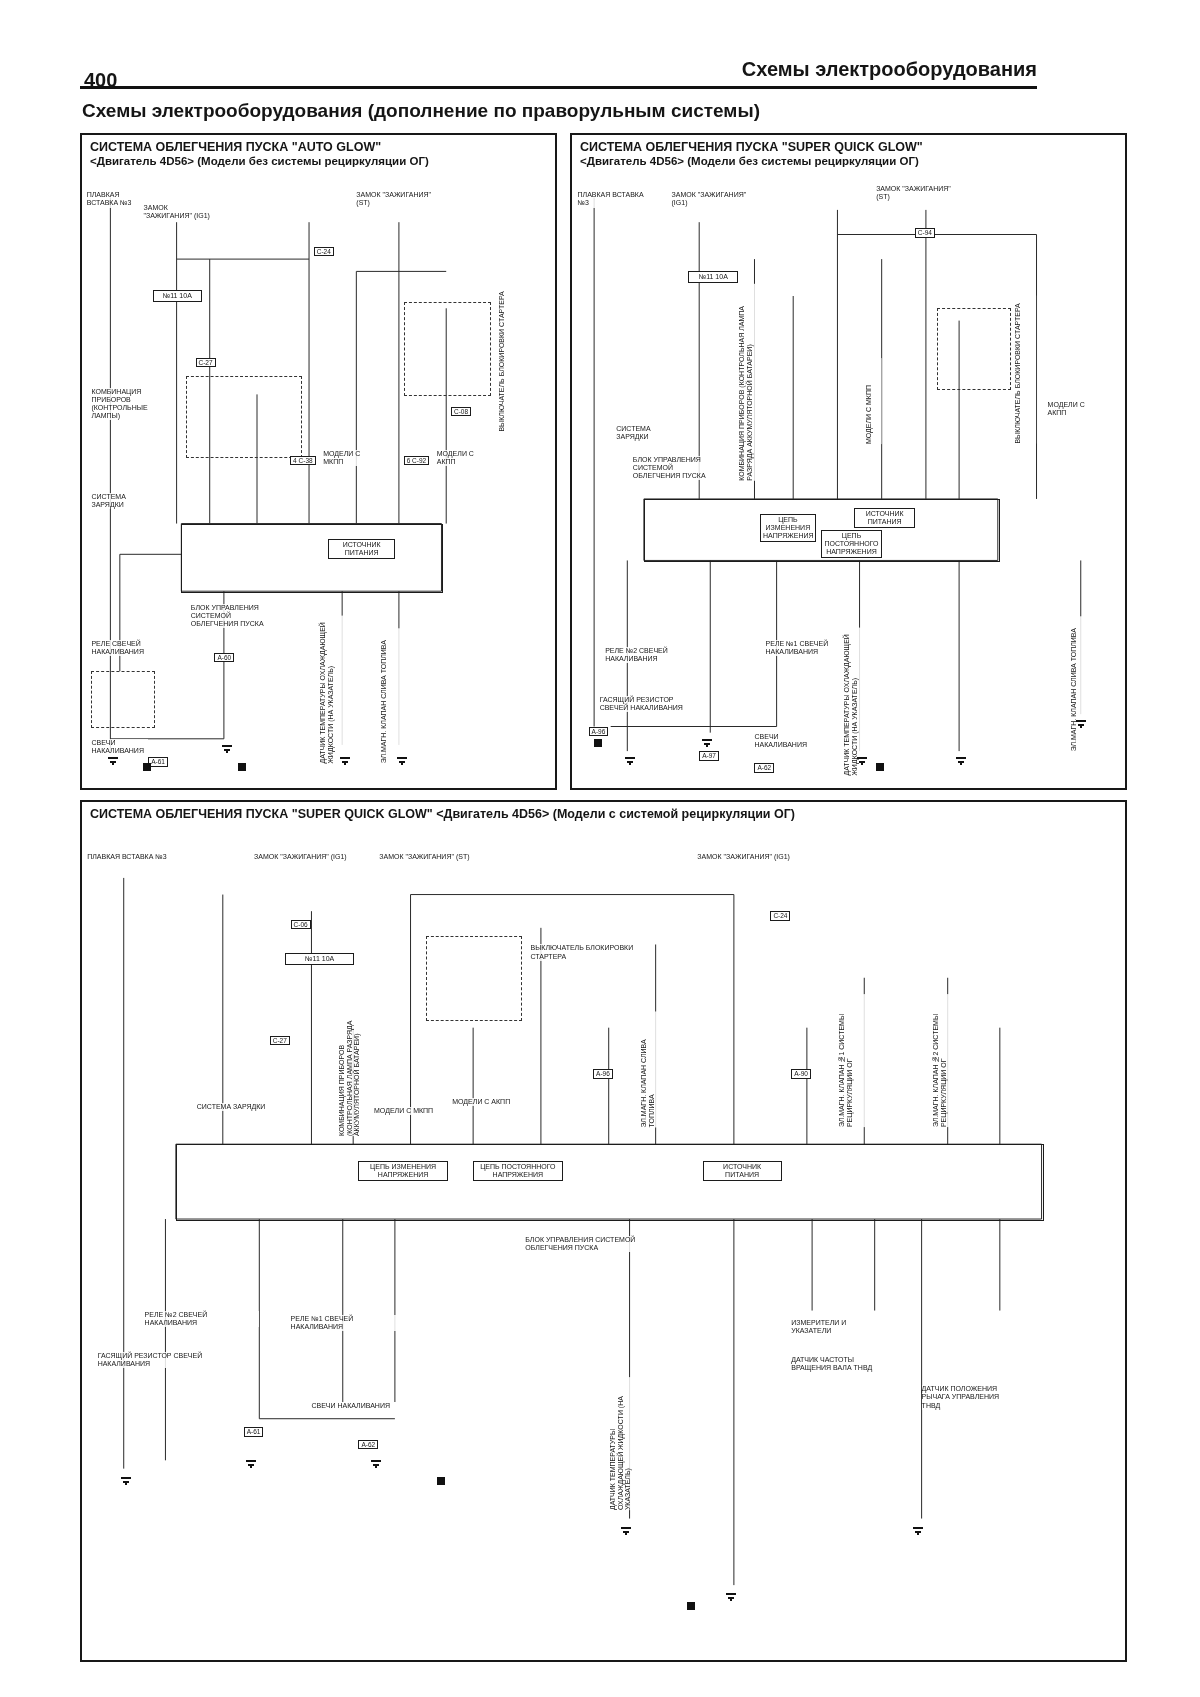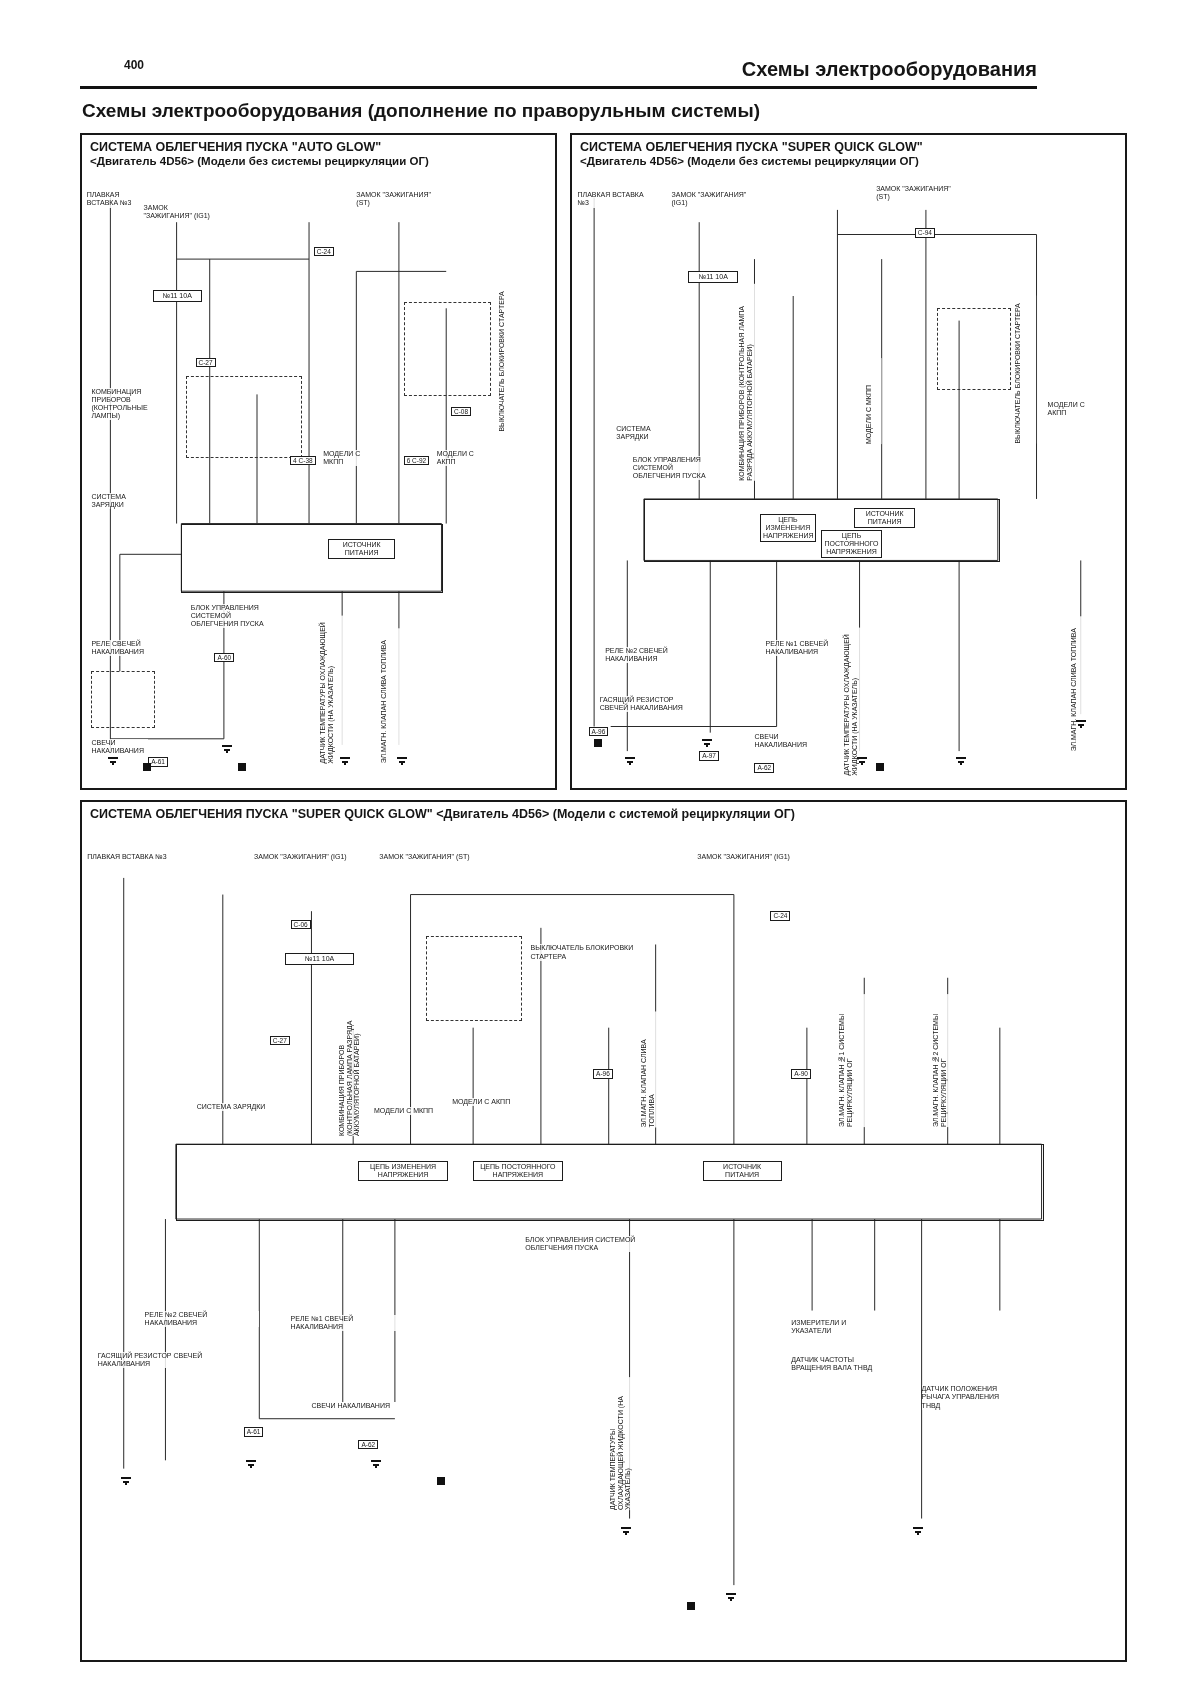--- a/index.html
+++ b/index.html
@@ -2,21 +2,21 @@
 <html><head>
 <meta charset="utf-8">
 <style>
   html,body{margin:0;padding:0;}
   body{
     width:1200px;height:1697px;position:relative;background:#ffffff;
     font-family:"Liberation Sans", sans-serif;color:#151515;overflow:hidden;
   }
   
   .header{position:absolute;left:80px;top:54px;width:957px;height:32px;border-bottom:3px solid #111;}
-  .page-num{position:absolute;left:4px;top:4px;font-size:12px;font-weight:bold;margin-left:40px;}
+  .page-num{position:absolute;left:4px;top:15px;font-size:20px;font-weight:bold;}
   .header-title{position:absolute;left:0;right:0;top:4px;text-align:right;font-size:20px;font-weight:bold;}
   .section-title{position:absolute;left:82px;top:100px;font-size:19px;font-weight:bold;}
 
   
   .panel{position:absolute;border:2px solid #181818;background:#fff;box-sizing:border-box;}
   #panel0{left:80px;top:133px;width:477px;height:657px;}
   #panel1{left:570px;top:133px;width:557px;height:657px;}
   #panel2{left:80px;top:800px;width:1047px;height:862px;}
   .panel-title{font-weight:bold;font-size:12.5px;padding:5px 8px 0;white-space:nowrap;}
   .panel-subtitle{font-weight:bold;font-size:11.5px;padding:1px 8px 0;white-space:nowrap;}

